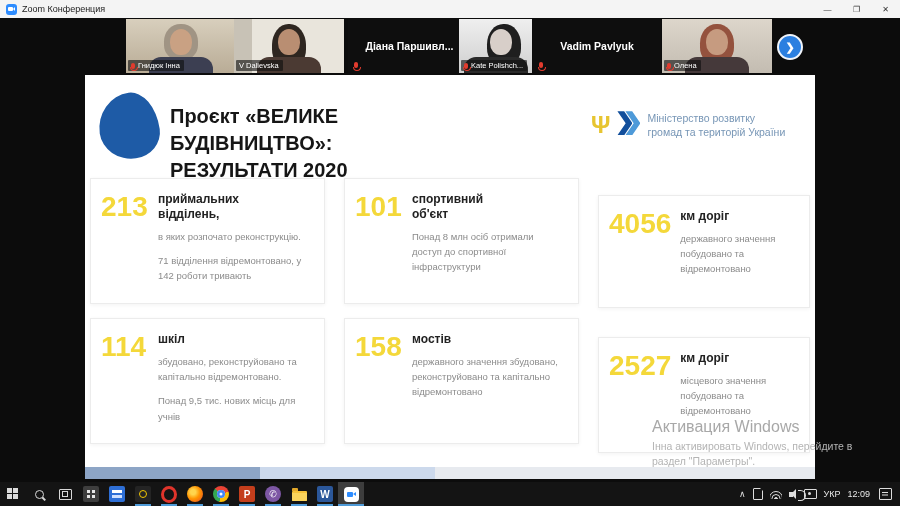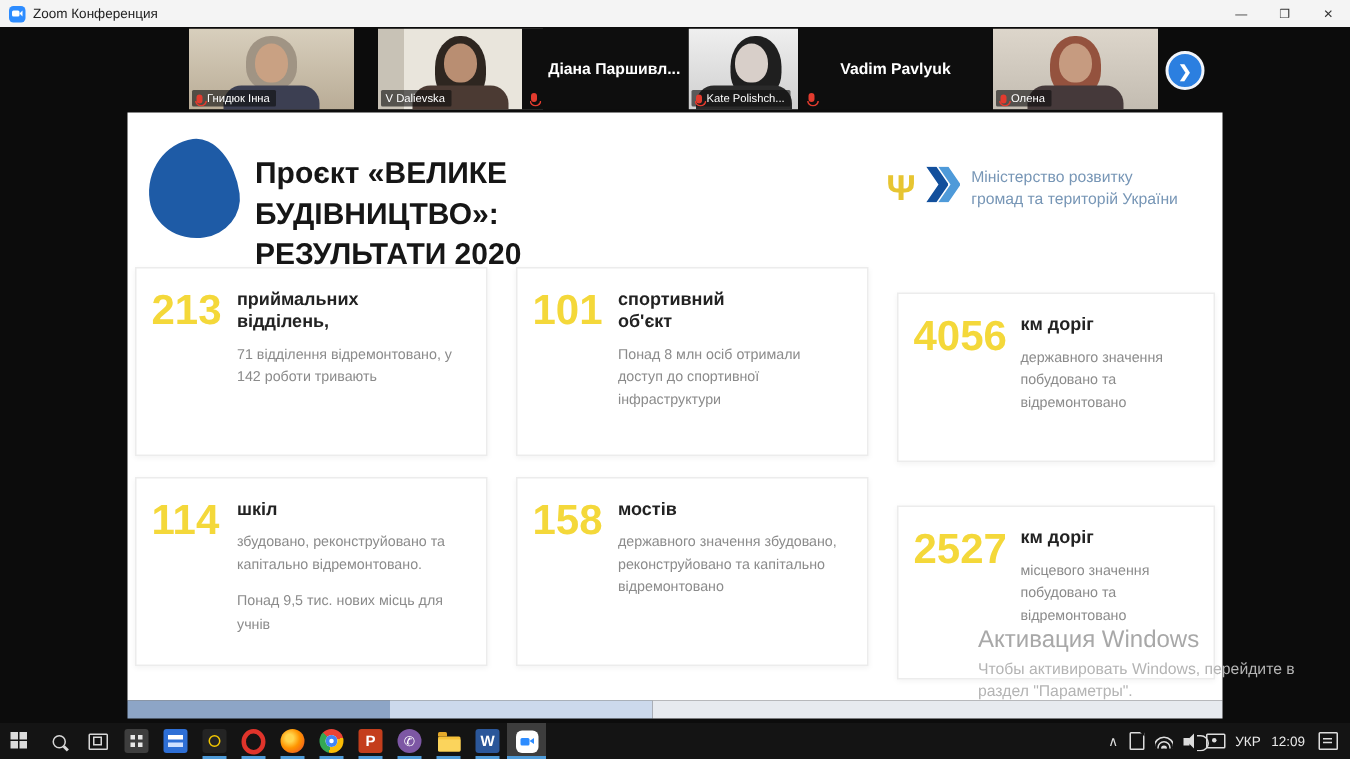--- a/index.html
+++ b/index.html
@@ -140,21 +140,21 @@
       <span class="hair" style="background:#a09484;"></span>
       <span class="head" style="background:#c9a183;"></span>
       <span class="torso" style="background:#3c3f52;"></span>
     </div>
     <span class="name-label">
         <span class="mic"></span>
         <span>Гнидюк Інна</span>
       </span>
   </div>
 
-  <div class="tile" style="left:252px;width:110px;">
+  <div class="tile" style="left:234px;width:110px;">
     <div class="person" style="background:linear-gradient(90deg,#c8c2b6 0 16%,#e9e5dc 16%);">
       <span class="hair" style="background:#2e2620;height:44px;"></span>
       <span class="head" style="background:#b98e72;"></span>
       <span class="torso" style="background:#4b3a33;"></span>
     </div>
     <span class="name-label">
         <span>V Dalievska</span>
       </span>
   </div>
 
@@ -210,20 +210,21 @@
       <span class="ministry-text">
         <div>Міністерство розвитку</div>
         <div>громад та територій України</div>
       </span>
     </div>
 
     <div id="card1" class="card">
       <div class="num">213</div>
       <div class="txt">
         <p class="ttl">приймальних відділень,</p>
+        <p class="bdy">в яких розпочато реконструкцію.</p>
         <p class="bdy">71 відділення відремонтовано, у 142 роботи тривають</p>
       </div>
     </div>
 
     <div id="card2" class="card">
       <div class="num">101</div>
       <div class="txt">
         <p class="ttl">спортивний об'єкт</p>
         <p class="bdy">Понад 8 млн осіб отримали доступ до спортивної інфраструктури</p>
       </div>
@@ -266,21 +267,21 @@
     </div>
   </div>
 
   <div id="seg-thumb" class="abs scrollseg"></div>
   <div id="seg-mid" class="abs scrollseg"></div>
   <div id="seg-track" class="abs scrollseg"></div>
 </div>
 
 <div id="watermark" class="abs">
   <div id="wm1">Активация Windows</div>
-  <div class="wm-small">Чтобы активировать Windows, перейдите в</div>
+  <div class="wm-small">Інна активировать Windows, перейдите в</div>
   <div class="wm-small">раздел "Параметры".</div>
 </div>
 
 <div id="taskbar" class="abs">
   <div class="tb">
       <span class="win-logo">
         <i></i>
         <i></i>
         <i></i>
         <i></i>

